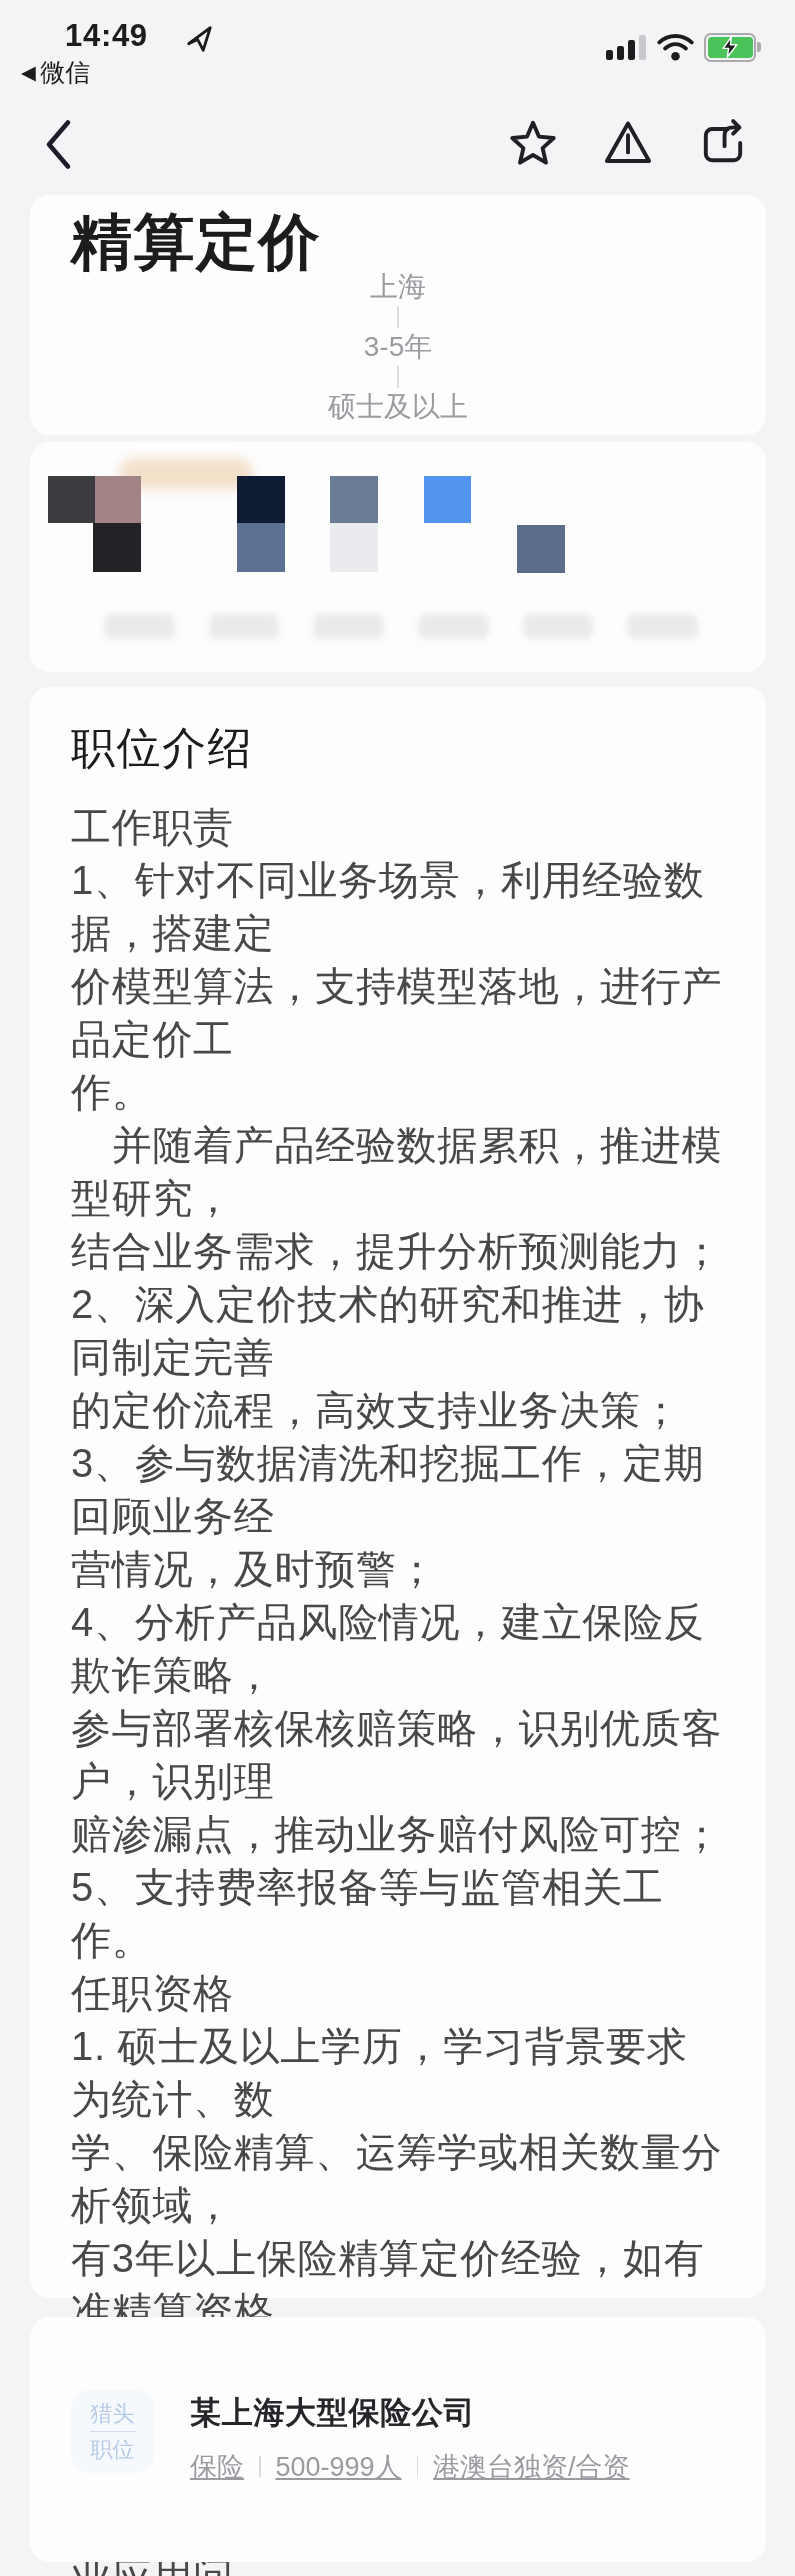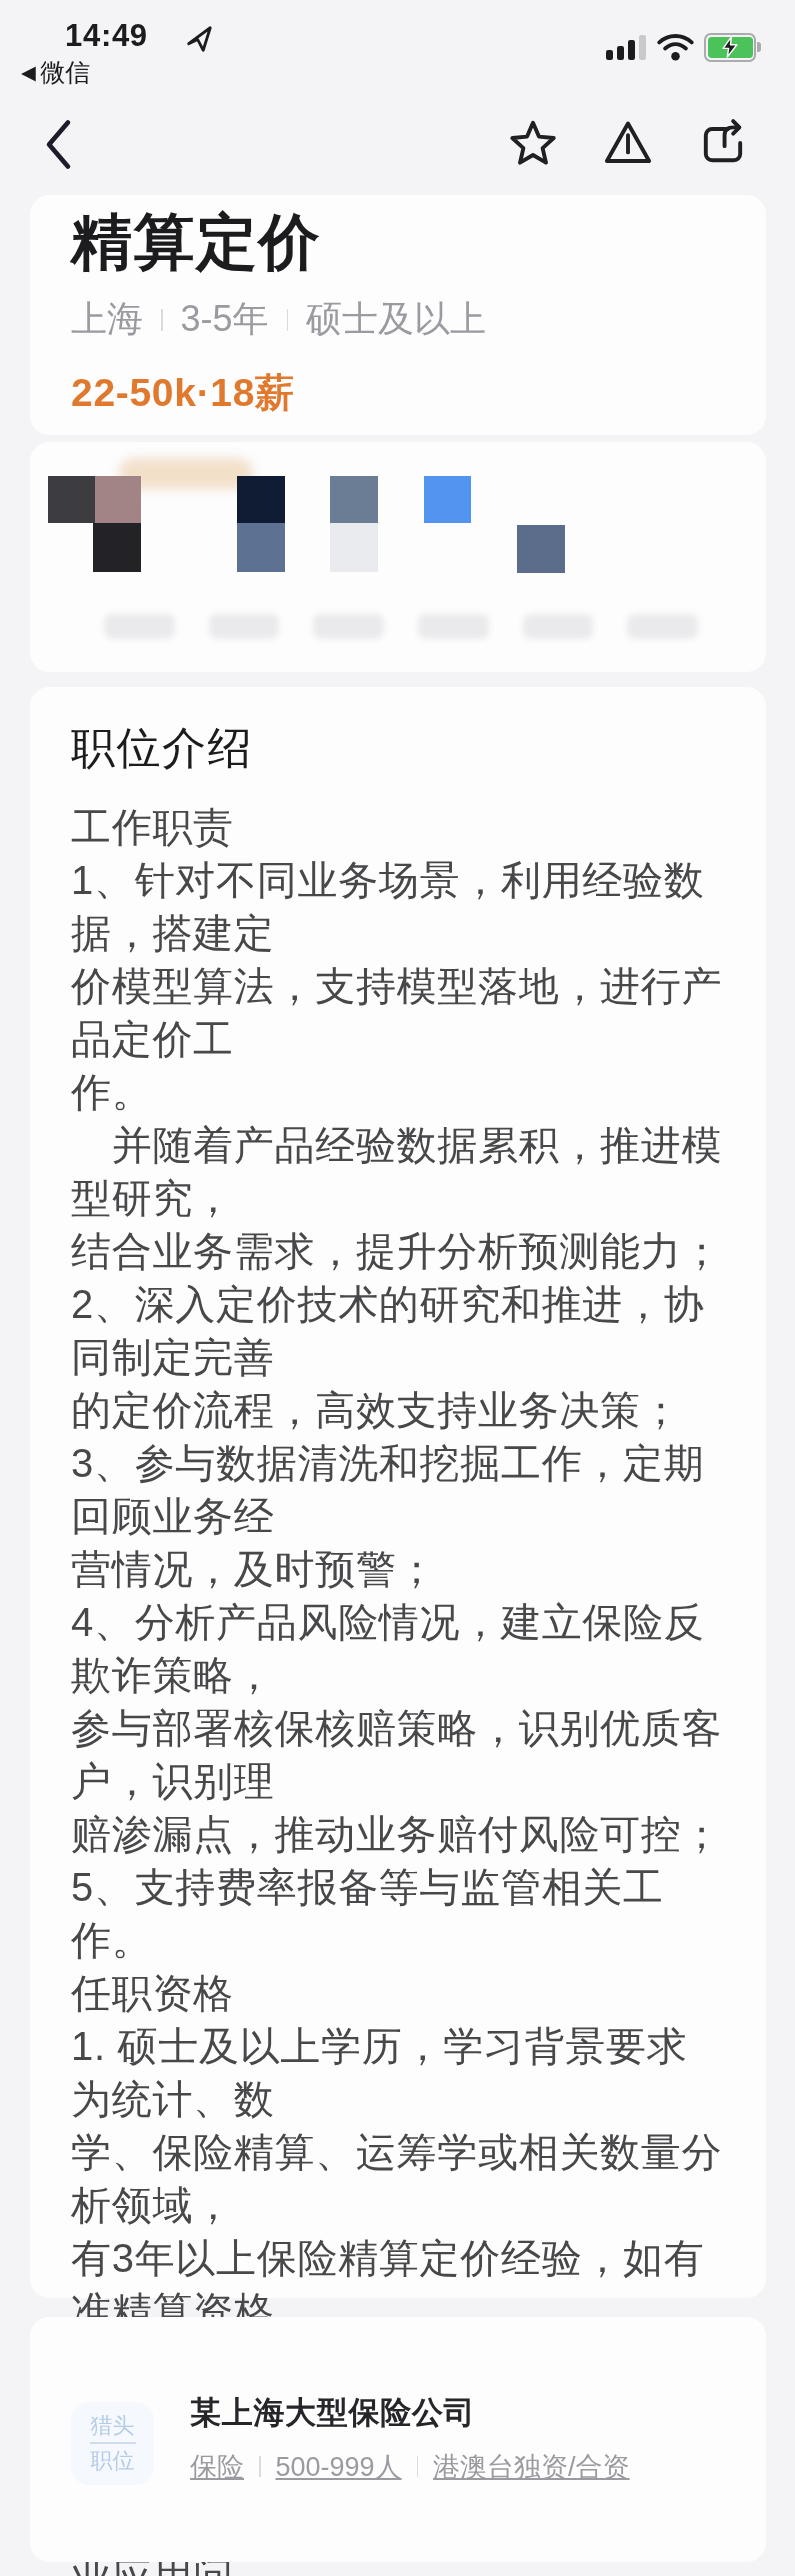--- a/index.html
+++ b/index.html
@@ -28,37 +28,37 @@
   .battery .nub{position:absolute;right:-7.4px;top:6.7px;width:4.5px;height:10.4px;background:#aaaaaf;border-radius:0 3px 3px 0;}
   .battery svg{position:absolute;left:50%;top:50%;transform:translate(-50%,-50%);}
   
   .nav-back{left:39px;top:117px;width:39px;height:55px;}
   .nav-right{right:46px;top:117px;display:flex;gap:43px;}
   .nav-right .icon{width:52px;height:52px;display:flex;align-items:center;justify-content:center;}
   
   .card{position:absolute;left:30px;width:736px;background:#fdfdfe;border-radius:19.3px;box-sizing:border-box;}
   .card-title{top:195px;height:240px;padding:21px 41px 0;}
   .job-title{font-size:61px;font-weight:700;color:#1c1c1e;letter-spacing:1.5px;line-height:52px;}
-  .meta-row{display:flex;align-items:center;color:#9a9aa0;font-size:36px;margin-top:27px;}
+  .meta-row{display:flex;align-items:center;color:#9a9aa0;font-size:28px;flex-direction:column;}
   .meta-row .sep{width:1.5px;height:22px;background:#dcdce0;margin:0 18px;}
   .salary{margin-top:22px;font-size:39px;font-weight:700;color:#e0792e;letter-spacing:0.7px;}
   
   .card-logos{top:442px;height:230px;overflow:hidden;}
   .logo-block{position:absolute;}
   .wm-top{position:absolute;left:89px;top:16.3px;width:134px;height:31px;border-radius:16.3px;
           background:rgba(225,175,115,0.38);filter:blur(5.2px);}
   .wm-bottom{position:absolute;left:74px;top:172px;width:594px;height:25px;display:flex;gap:34px;}
   .wm-bottom i{flex:1;border-radius:7.4px;background:rgba(185,185,192,0.28);filter:blur(3px);}
   
   .card-desc{top:687px;height:1611px;padding:41px;}
   .section-heading{font-size:44px;font-weight:400;color:#1c1c1e;line-height:39px;letter-spacing:1.5px;}
   .desc-body{margin-top:34px;font-size:40px;line-height:53px;color:#48484b;letter-spacing:0.7px;white-space:pre-line;}
   
   .card-company{top:2317px;height:245px;padding:43px 41px 0;}
-  .company-row{display:flex;margin-top:30px;align-items:flex-end;}
+  .company-row{display:flex;margin-top:30px;}
   .hunter-badge{width:83px;height:83px;background:#f5f9fd;border-radius:18px;
         display:flex;flex-direction:column;align-items:center;justify-content:center;
         color:#b5cbe7;font-size:22px;line-height:25px;flex:none;}
   .hunter-badge .bline{width:46px;height:1.5px;background:#cfdcee;margin:4.5px 0;}
   .company-info{margin-left:36px;padding-top:4.5px;}
   .company-name{font-size:31px;font-weight:700;color:#26262a;letter-spacing:0.7px;line-height:36px;}
   .company-meta{display:flex;align-items:center;margin-top:18px;color:#9a9aa0;font-size:27px;text-decoration:underline;}
   .company-meta .sep{width:1.5px;height:21px;background:#dcdce0;margin:0 15px;}
   svg{display:block;}
 </style>

